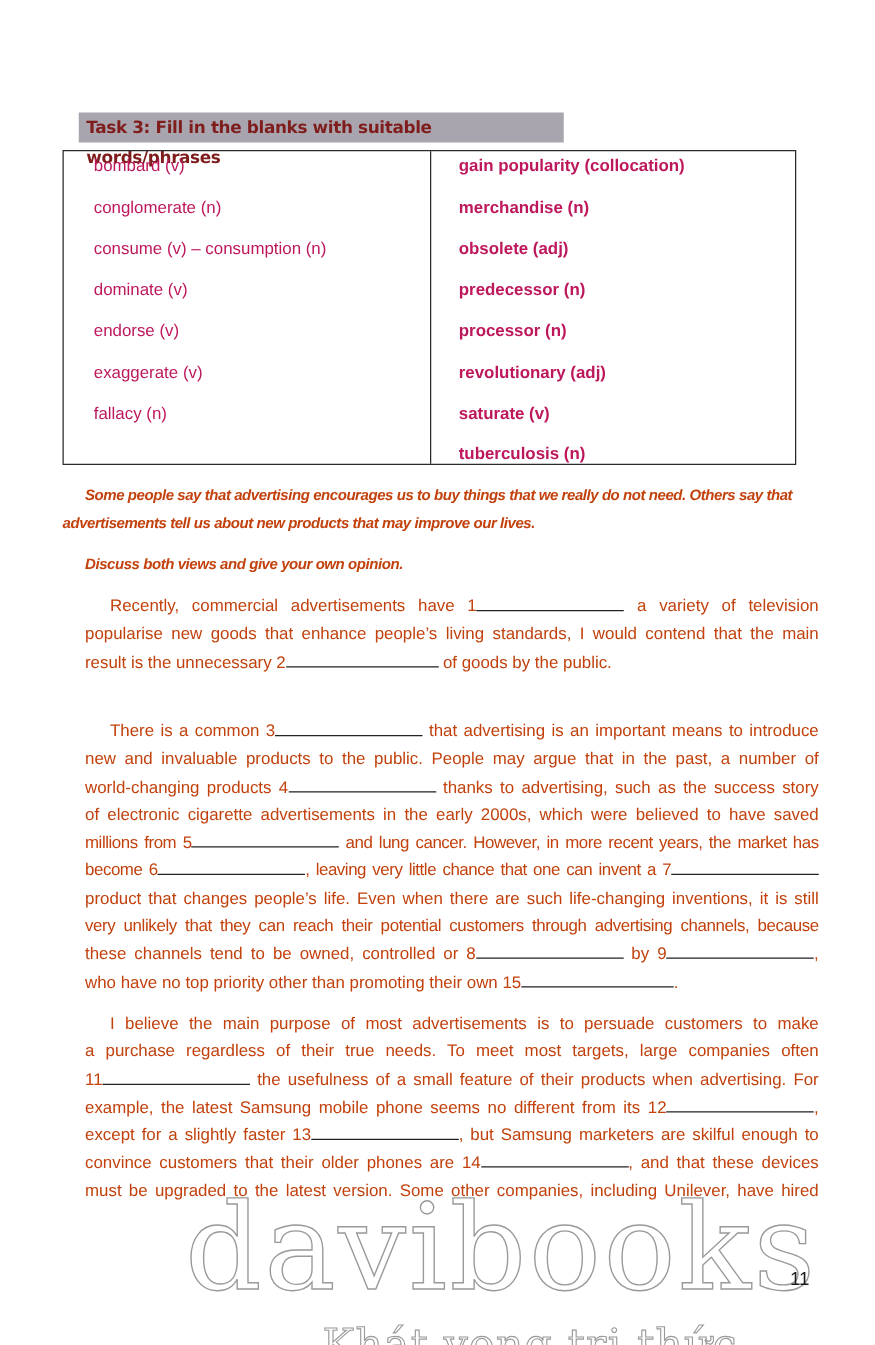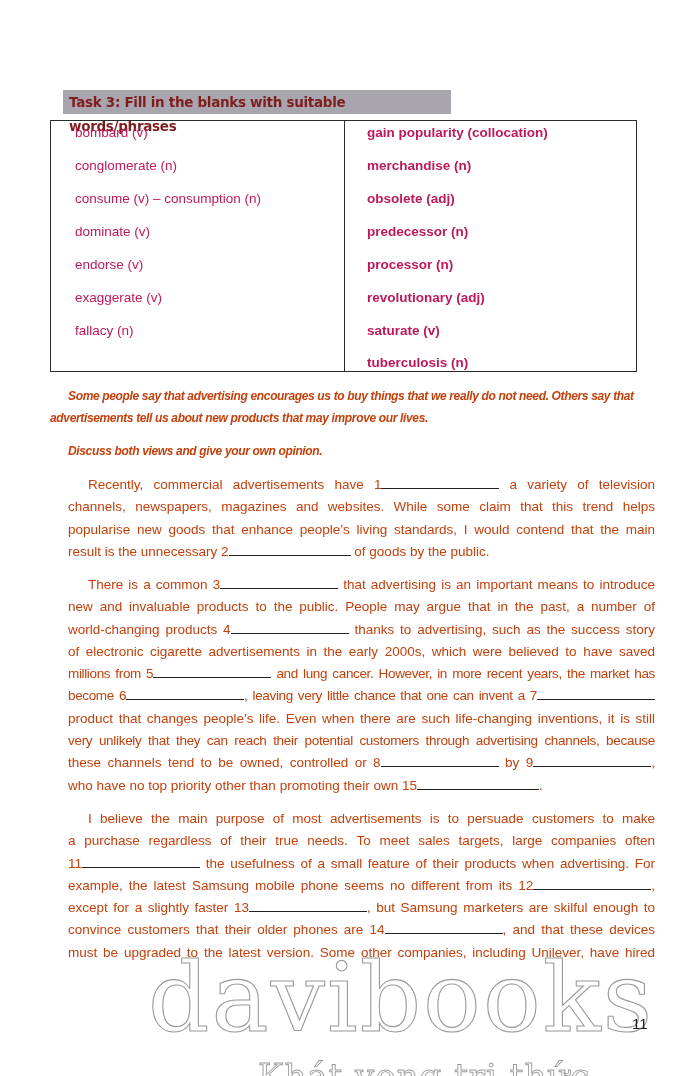--- a/index.html
+++ b/index.html
@@ -84,41 +84,40 @@
     <div class="vocab-item" style="top:234px">tuberculosis (n)</div>
   </div>
 </div>
 
 <div class="prompt" style="top:389px; left:68px">Some people say that advertising encourages us to buy things that we really do not need. Others say that</div>
 <div class="prompt" style="top:411px; left:50px">advertisements tell us about new products that may improve our lives.</div>
 <div class="prompt" style="top:444px; left:68px">Discuss both views and give your own opinion.</div>
 
 <div class="essay" style="top:474px; left:50px; width:587px;">
   <span class="line" style="padding-left:20px"><span>Recently, commercial advertisements have 1</span><span class="blank w115"></span><span> a variety of television</span></span>
-  <span class="line">channels, newspapers, magazines and websites. While some claim that this trend helps</span>
   <span class="line">popularise new goods that enhance people’s living standards, I would contend that the main</span>
   <span class="line last"><span>result is the unnecessary 2</span><span class="blank w120"></span><span> of goods by the public.</span></span>
 </div>
 
 <div class="essay" style="top:574px; left:50px; width:587px;">
   <span class="line" style="padding-left:20px"><span>There is a common 3</span><span class="blank w115"></span><span> that advertising is an important means to introduce</span></span>
   <span class="line">new and invaluable products to the public. People may argue that in the past, a number of</span>
   <span class="line"><span>world-changing products 4</span><span class="blank w115"></span><span> thanks to advertising, such as the success story</span></span>
   <span class="line">of electronic cigarette advertisements in the early 2000s, which were believed to have saved</span>
   <span class="line" style="letter-spacing:-0.35px"><span>millions from 5</span><span class="blank w115"></span><span> and lung cancer. However, in more recent years, the market has</span></span>
   <span class="line" style="letter-spacing:-0.35px"><span>become 6</span><span class="blank w115"></span><span>, leaving very little chance that one can invent a 7</span><span class="blank w115"></span></span>
   <span class="line">product that changes people’s life. Even when there are such life-changing inventions, it is still</span>
   <span class="line" style="letter-spacing:-0.3px">very unlikely that they can reach their potential customers through advertising channels, because</span>
   <span class="line"><span>these channels tend to be owned, controlled or 8</span><span class="blank w115"></span><span> by 9</span><span class="blank w115"></span><span>,</span></span>
   <span class="line last"><span>who have no top priority other than promoting their own 15</span><span class="blank w120"></span><span>.</span></span>
 </div>
 
 <div class="essay" style="top:808px; left:50px; width:587px;">
   <span class="line" style="padding-left:20px">I believe the main purpose of most advertisements is to persuade customers to make</span>
-  <span class="line">a purchase regardless of their true needs. To meet sales targets, large companies often</span>
+  <span class="line">a purchase regardless of their true needs. To meet most targets, large companies often</span>
   <span class="line"><span>11</span><span class="blank w115"></span><span> the usefulness of a small feature of their products when advertising. For</span></span>
   <span class="line"><span>example, the latest Samsung mobile phone seems no different from its 12</span><span class="blank w115"></span><span>,</span></span>
   <span class="line"><span>except for a slightly faster 13</span><span class="blank w115"></span><span>, but Samsung marketers are skilful enough to</span></span>
   <span class="line"><span>convince customers that their older phones are 14</span><span class="blank w115"></span><span>, and that these devices</span></span>
   <span class="line">must be upgraded to the latest version. Some other companies, including Unilever, have hired</span>
 </div>
 
 <div class="watermark">davibooks</div>
 <div class="watermark-sub">Khát vọng tri thức</div>
 <div class="page-number">11</div>

